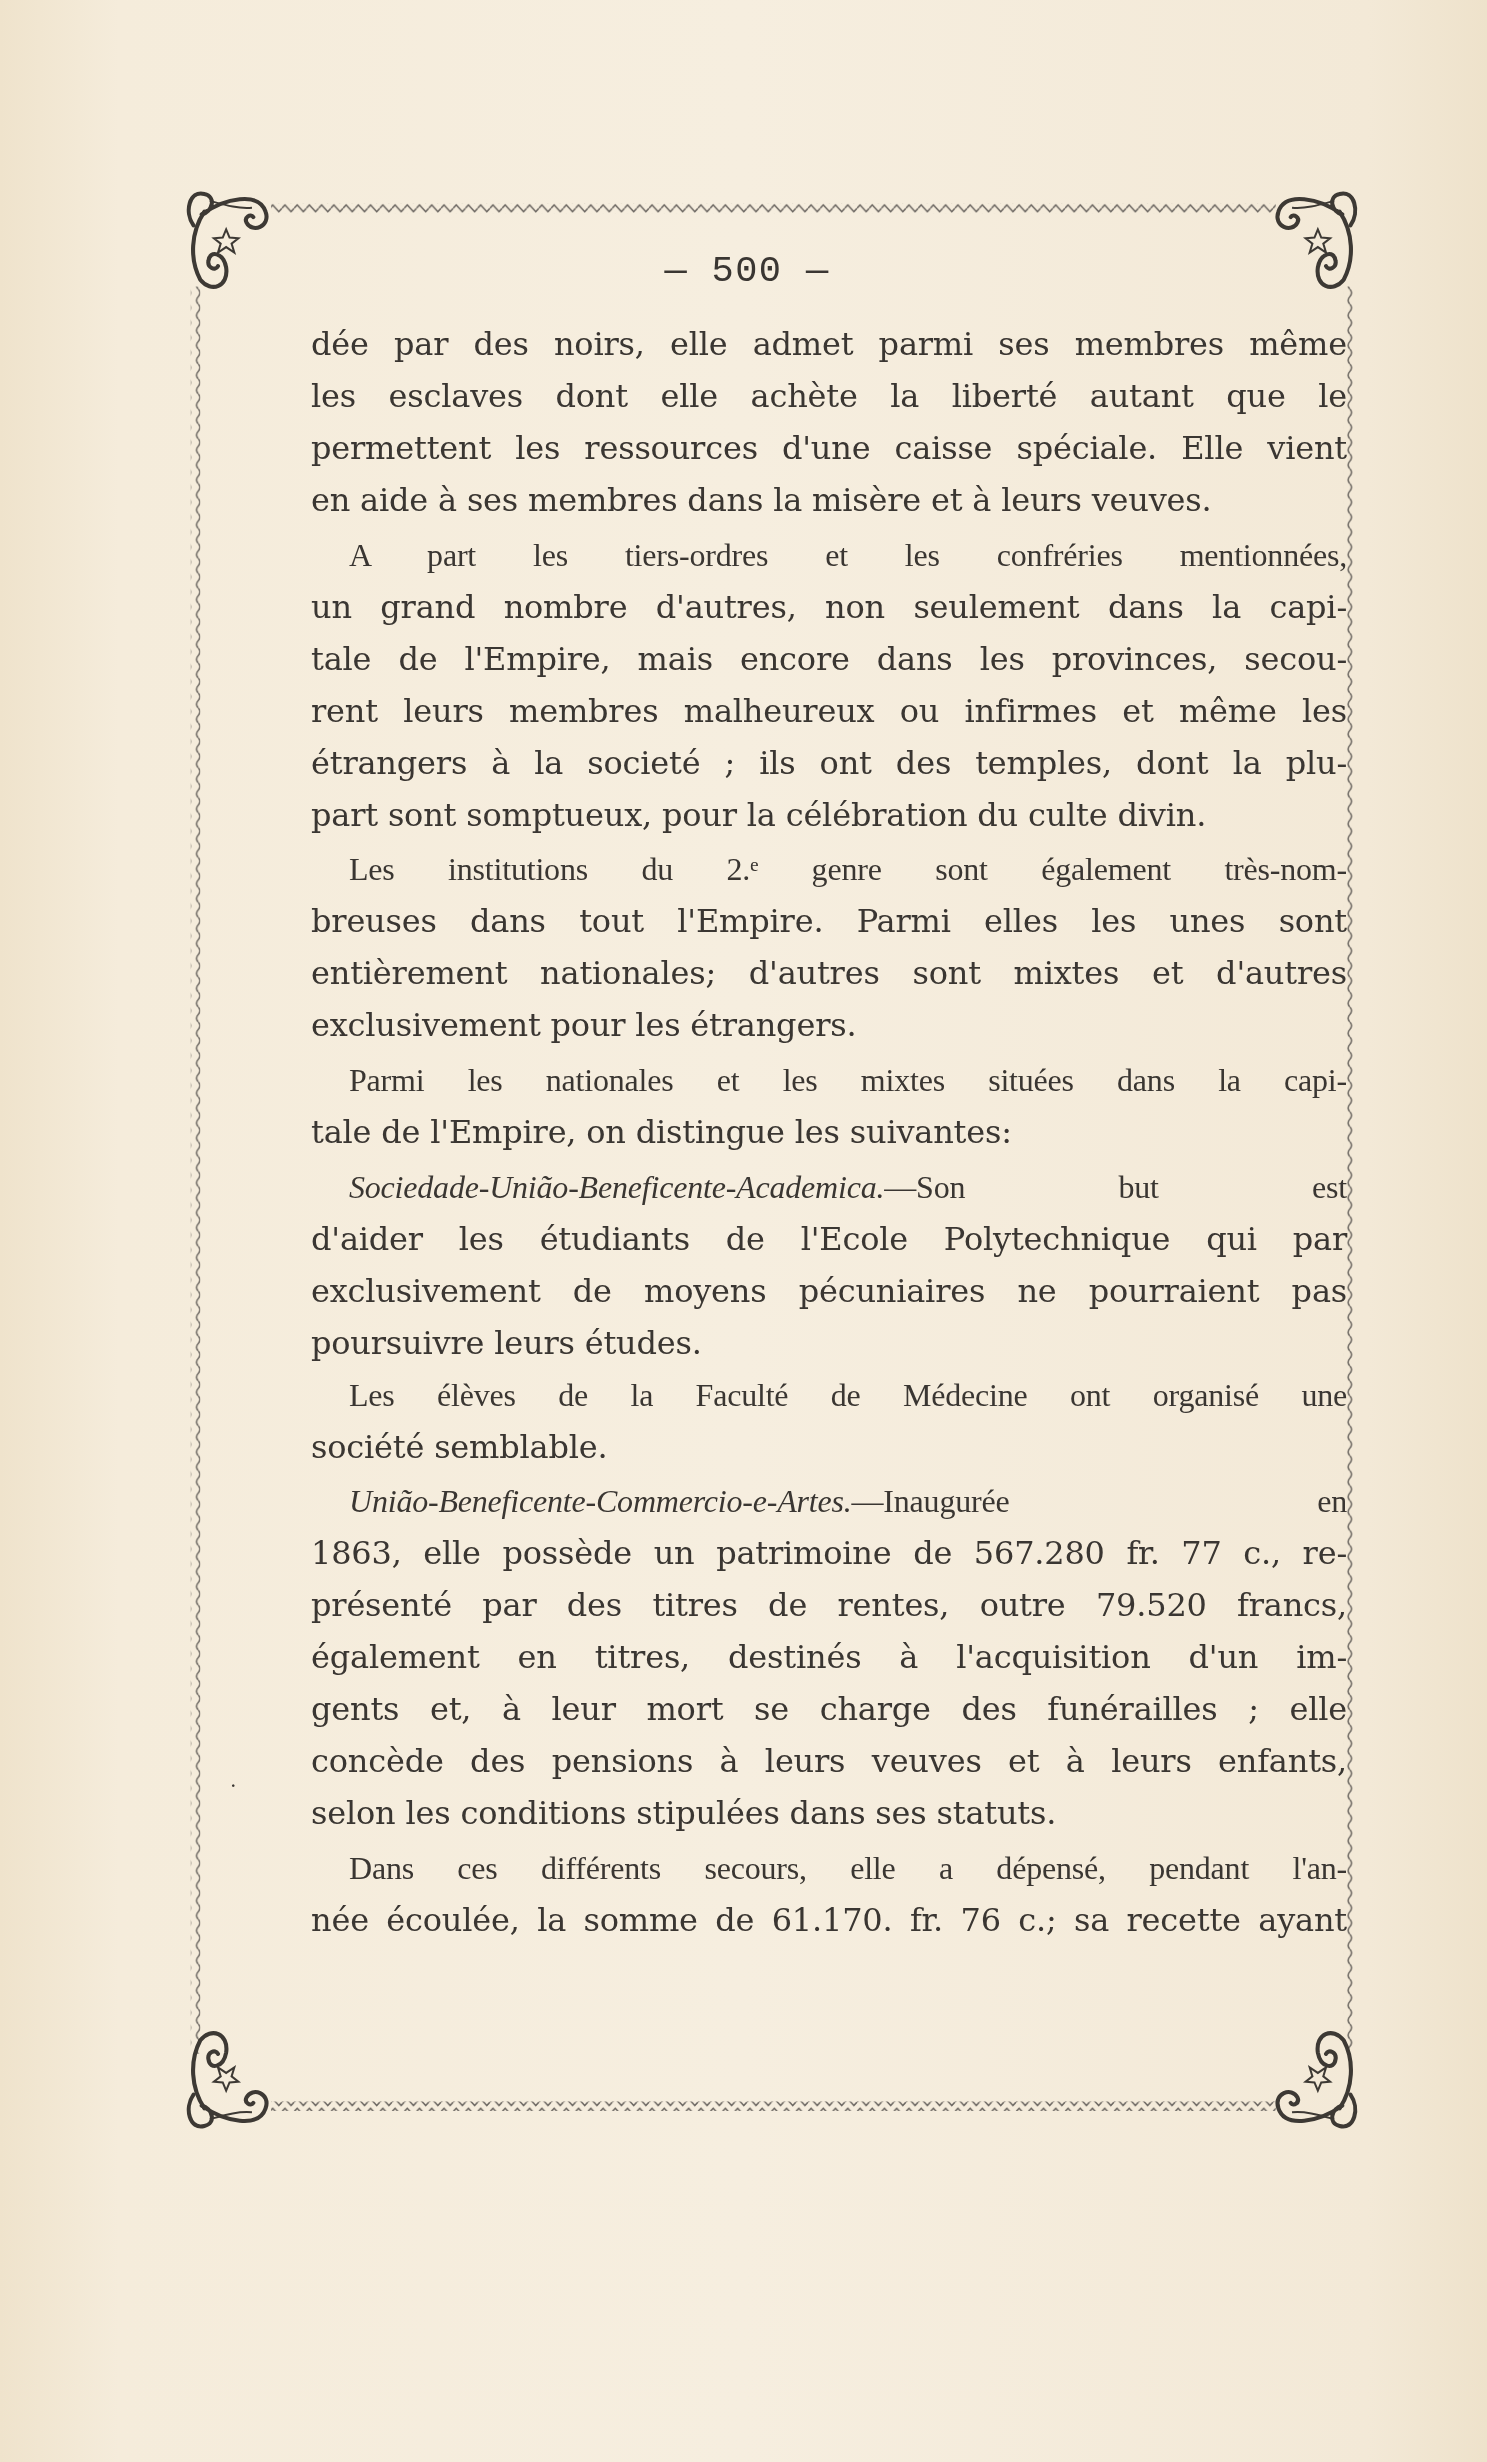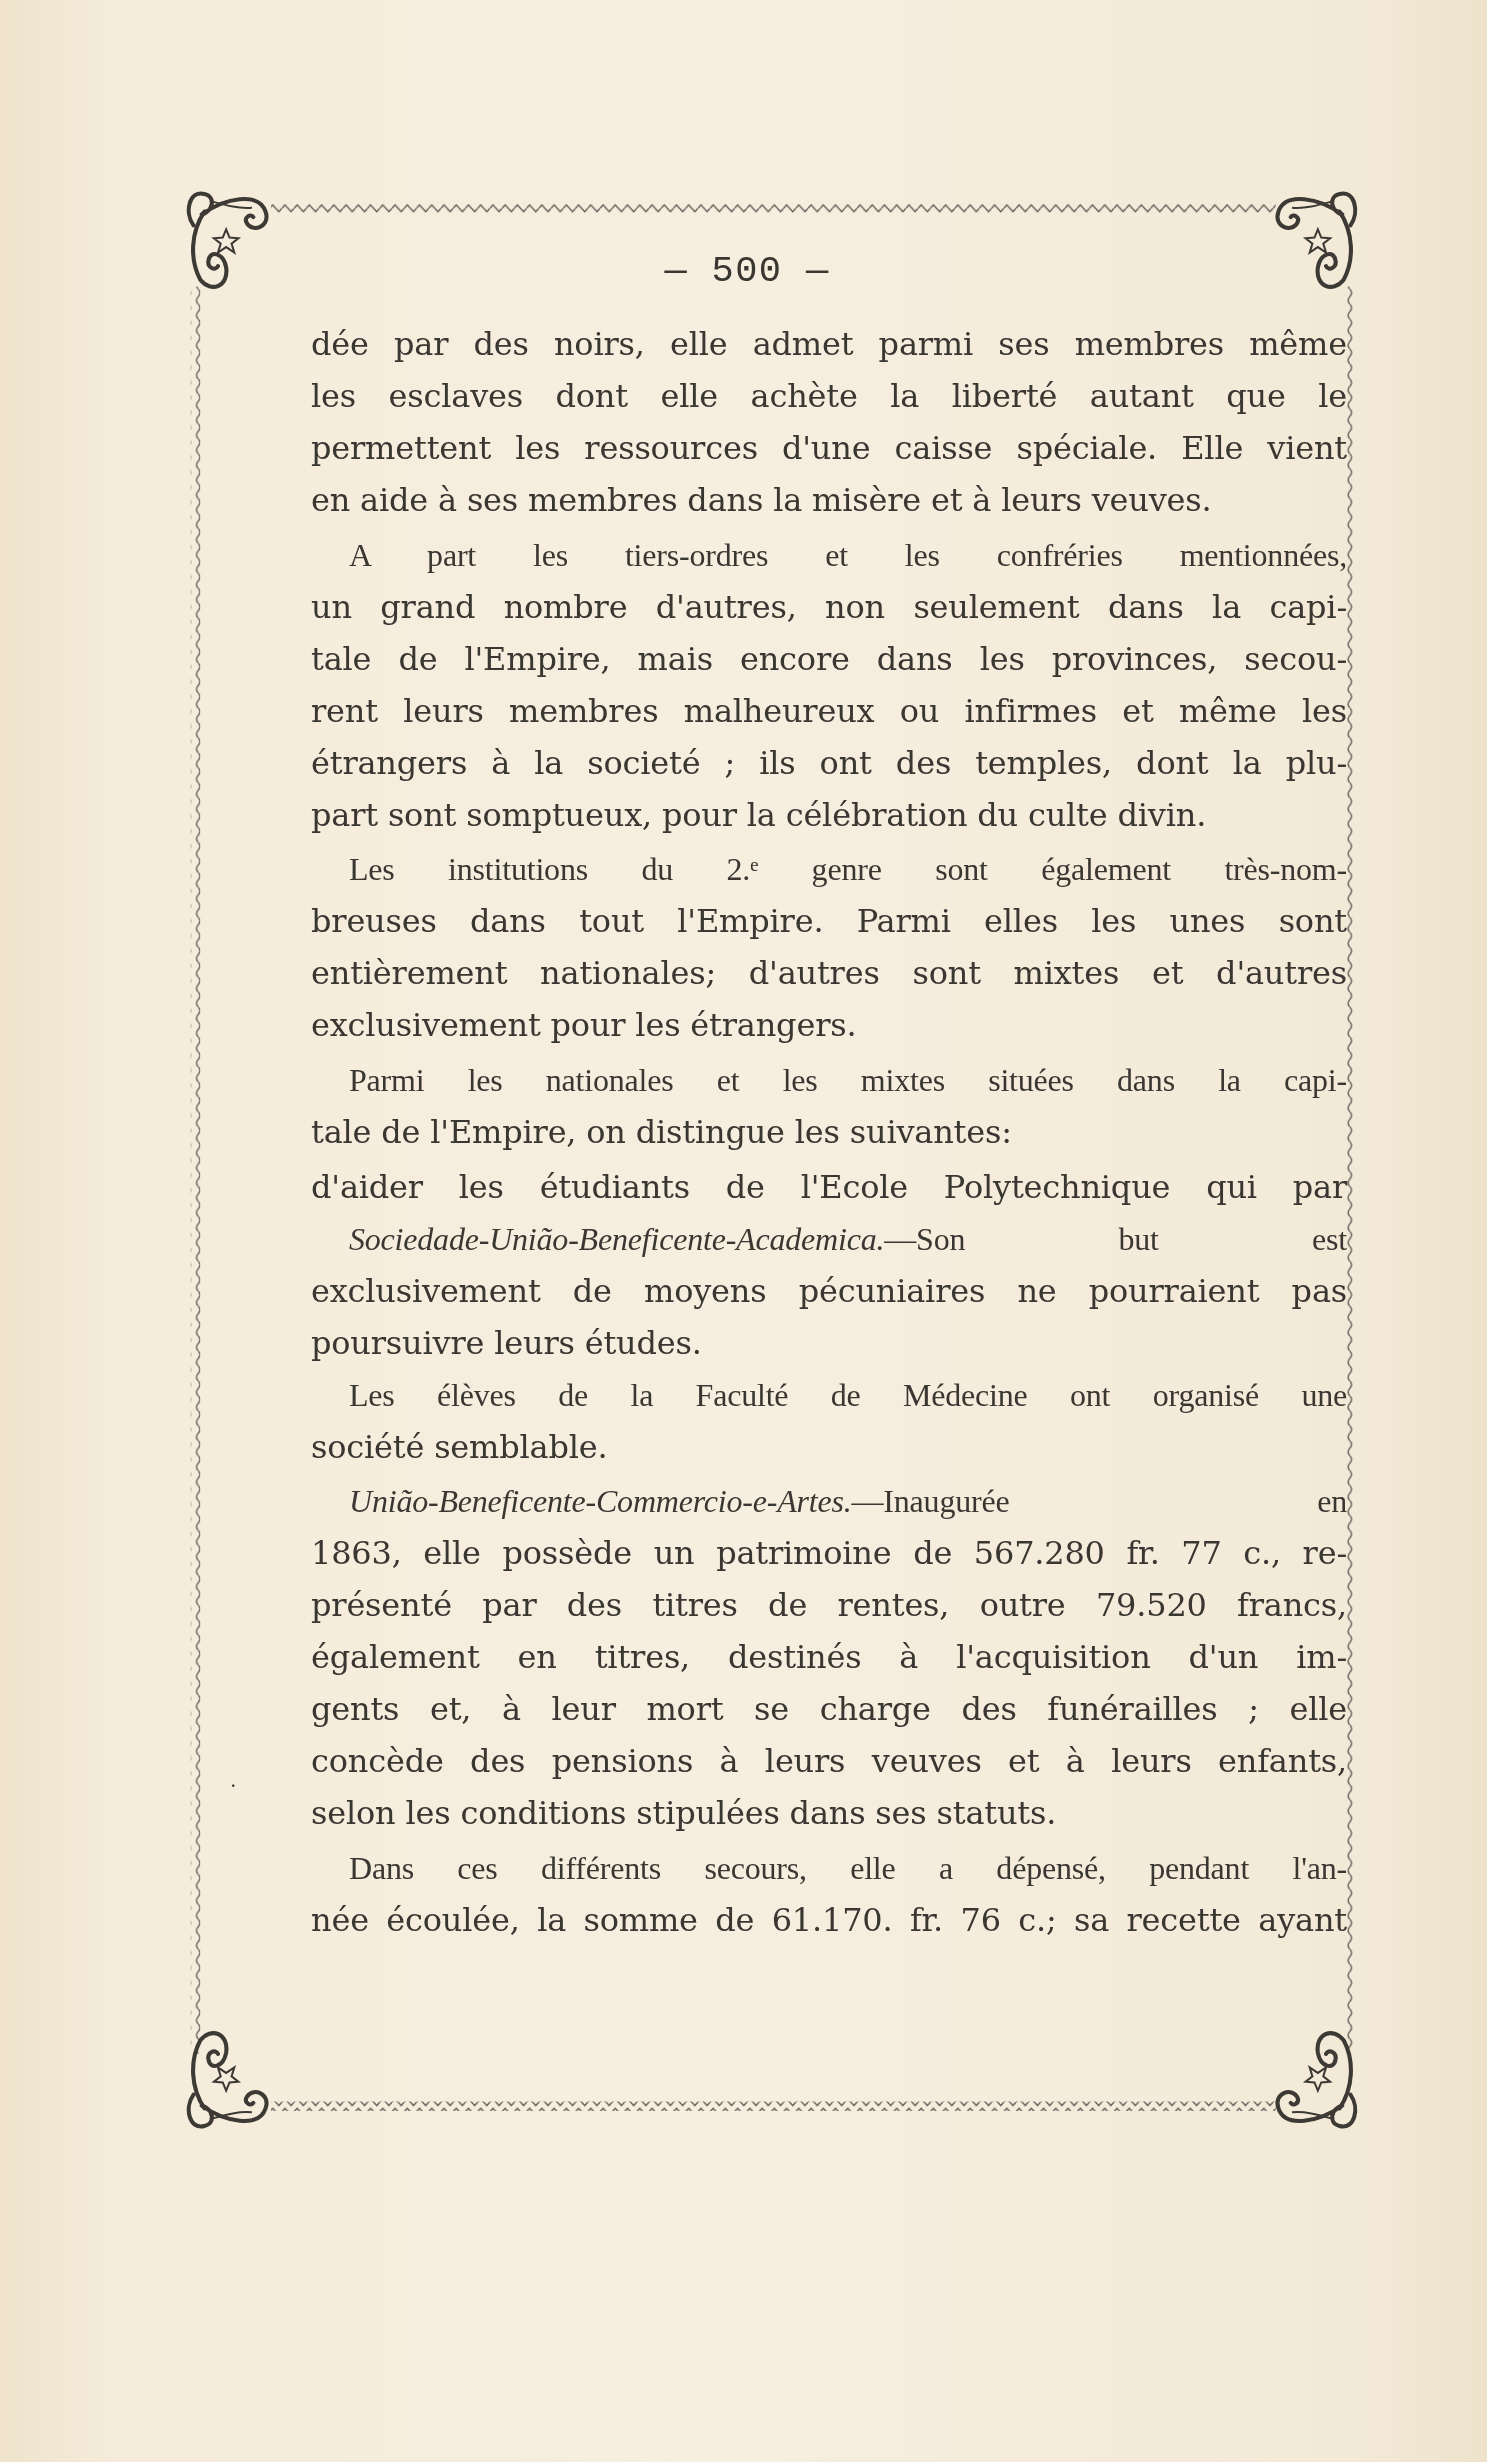--- a/index.html
+++ b/index.html
@@ -97,22 +97,22 @@
   </div>
   <div class="gap"></div>
 
   <div>
     <span class="line indent">Parmi les nationales et les mixtes situées dans la capi-</span>
     <span class="line last">tale de l'Empire, on distingue les suivantes:</span>
   </div>
   <div class="gap"></div>
 
   <div>
+    <span class="line indent"><span class="it">Sociedade-União-Beneficente-Academica.</span><span>—Son but est</span></span>
     <span class="line">d'aider les étudiants de l'Ecole Polytechnique qui par</span>
-    <span class="line indent"><span class="it">Sociedade-União-Beneficente-Academica.</span><span>—Son but est</span></span>
     <span class="line">exclusivement de moyens pécuniaires ne pourraient pas</span>
     <span class="line last">poursuivre leurs études.</span>
   </div>
 
   <div>
     <span class="line indent">Les élèves de la Faculté de Médecine ont organisé une</span>
     <span class="line last">société semblable.</span>
   </div>
   <div class="gap"></div>
 

